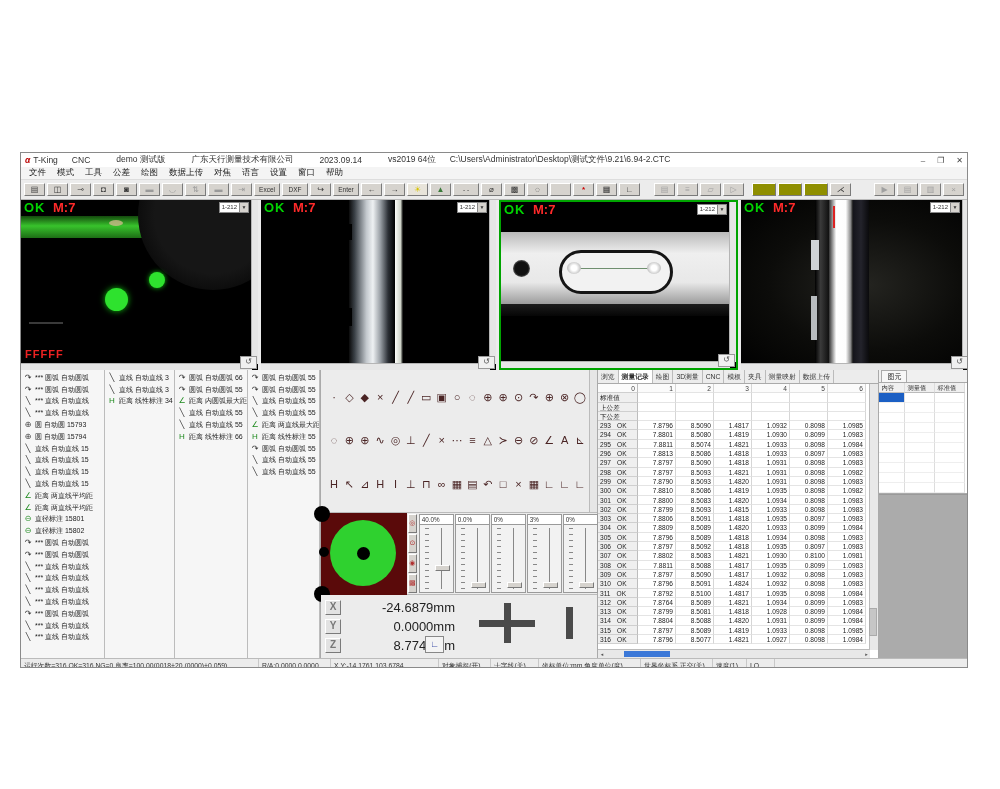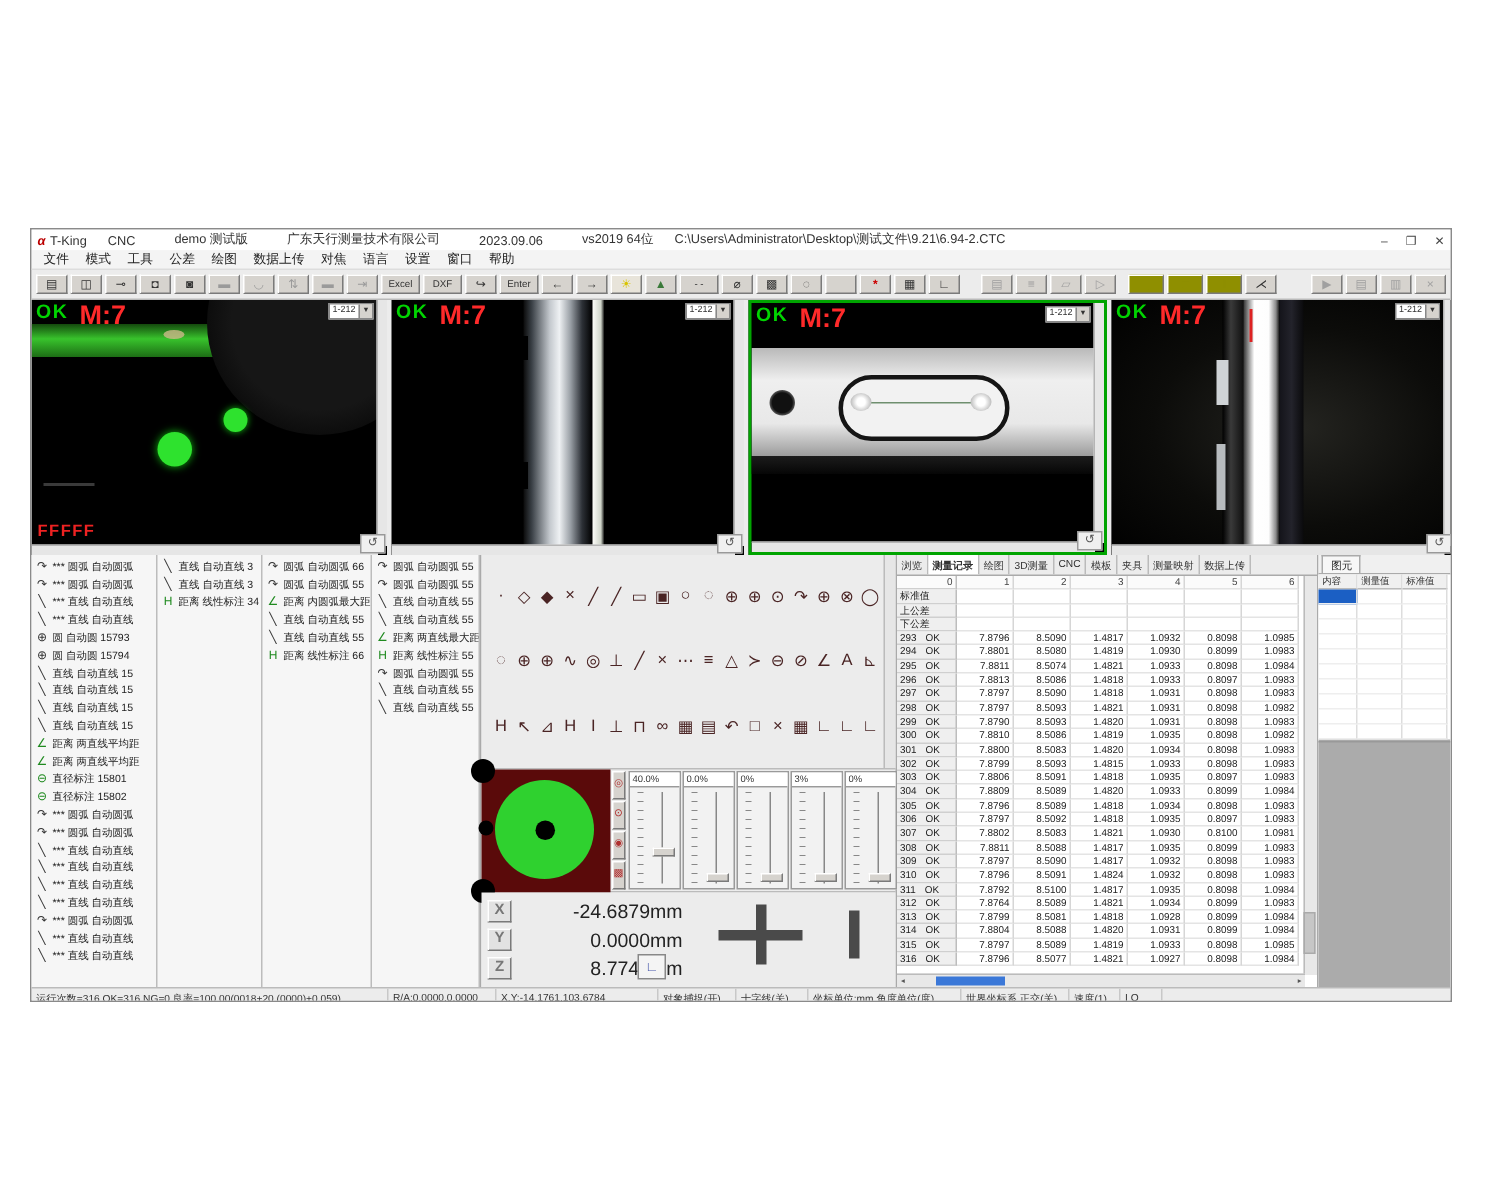--- a/index.html
+++ b/index.html
@@ -24,21 +24,21 @@
   .tbtn.gray{color:#a0a0a0;}
   .tbtn.olive{background:#8f8f00;color:#8f8f00;min-width:24px;}
   .tbtn.bulb{color:#d8c400;background:#e8e4da;}
   .tbtn.img{color:#3a7a3a;}
   .tbtn.star{color:#c00;font-weight:bold;}
   
   .camrow{height:170px;display:flex;gap:3px;background:#ececec;}
   .cam{position:relative;background:#000;overflow:hidden;flex:none;box-sizing:border-box;}
   .cam.selected{border:2px solid #00a400;}
   .cam-ok{position:absolute;top:0;left:3px;color:#00d400;font-weight:bold;font-size:13px;z-index:7;letter-spacing:1px;}
-  .cam-m{position:absolute;top:0;left:32px;color:#ff2a2a;font-weight:bold;font-size:18px;z-index:7;}
+  .cam-m{position:absolute;top:0;left:32px;color:#ff2a2a;font-weight:bold;font-size:13px;z-index:7;}
   .cam-combo{position:absolute;top:2px;right:9px;z-index:7;display:flex;background:#fff;border:1px solid #888;font-size:6px;height:9px;line-height:8px;}
   .cam-combo .val{padding:0 2px;color:#333;}
   .cam-combo .drop{width:8px;background:#d6d3ce;border-left:1px solid #888;text-align:center;font-size:5px;color:#333;}
   .cam-vscroll{position:absolute;right:0;top:0;bottom:6px;width:6px;background:#e6e6e6;border-left:1px solid #b5b5b5;z-index:6;}
   .cam-hscroll{position:absolute;left:0;right:6px;bottom:0;height:6px;background:#e6e6e6;border-top:1px solid #b5b5b5;z-index:6;}
   .cam-corner{position:absolute;right:1px;bottom:1px;width:15px;height:11px;background:#f0f0f0;border:1px solid #999;
     z-index:8;font-size:8px;line-height:10px;text-align:center;color:#555;}
   .cam-ffff{position:absolute;left:4px;bottom:10px;color:#e22;font-weight:bold;font-size:11px;letter-spacing:1px;z-index:7;}
   .abs{position:absolute;}
   
@@ -128,21 +128,21 @@
 <body>
 
 <div class="window">
 
   <div class="titlebar">
     <span class="logo">α</span>
     <span class="tspan">T-King</span>
     <span class="tspan tsp2">CNC</span>
     <span class="tspan tsp2">demo 测试版</span>
     <span class="tspan tsp2">广东天行测量技术有限公司</span>
-    <span class="tspan tsp2">2023.09.06</span>
+    <span class="tspan tsp2">2023.09.14</span>
     <span class="tspan">vs2019 64位</span>
     <span class="tspan">C:\Users\Administrator\Desktop\测试文件\9.21\6.94-2.CTC</span>
     <span class="winbtns">
       <span>–</span>
       <span>❐</span>
       <span>✕</span>
     </span>
   </div>
 
   <div class="menubar" id="menubar">

